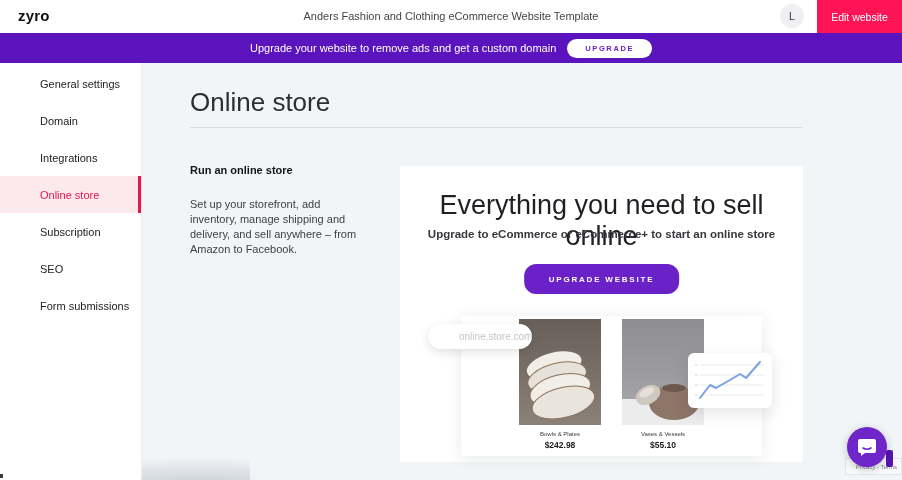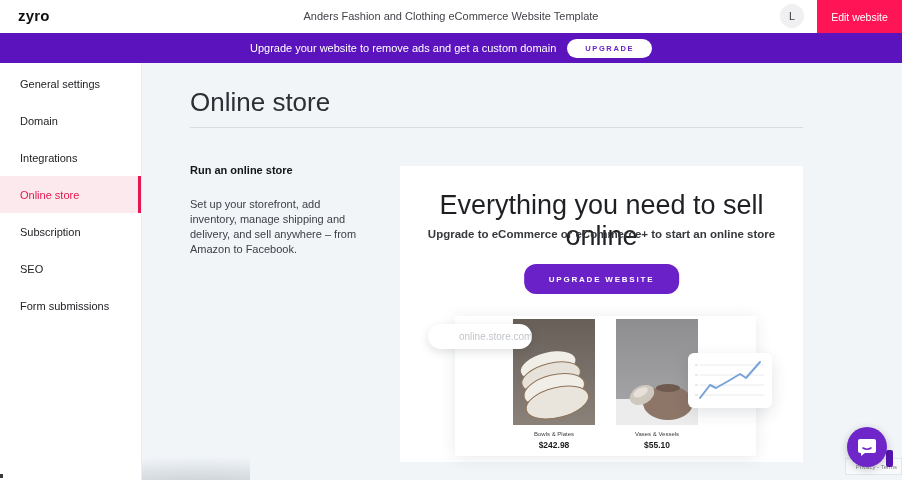--- a/index.html
+++ b/index.html
@@ -14,38 +14,38 @@
   .avatar { position:absolute; right:98px; top:4px; width:24px; height:24px; border-radius:50%; background:#f0f0f2; display:flex; align-items:center; justify-content:center; font-size:10.5px; color:#3a3a3e; cursor:pointer; }
   .edit-btn { position:absolute; right:0; top:0; width:85px; height:33px; background:#FF1456; color:#fff; border:none; font-size:10.5px; font-family:inherit; cursor:pointer; }
 
   
   .banner { position:absolute; top:33px; left:0; right:0; height:30px; background:#5B13BE; display:flex; align-items:center; justify-content:center; gap:11px; z-index:10; }
   .banner-text { color:#fff; font-size:11px; }
   .banner-btn { background:#fff; color:#6B21C8; border:none; border-radius:13px; height:19px; padding:0 18px; font-size:7.5px; font-weight:bold; letter-spacing:1.6px; font-family:inherit; cursor:pointer; }
 
   
   .sidebar { position:absolute; top:63px; left:0; bottom:0; width:142px; background:#fff; border-right:1px solid #ededee; padding-top:2px; z-index:5; }
-  .side-item { height:37px; display:flex; align-items:center; padding-left:20px; font-size:11px; color:#232327; cursor:pointer; }
+  .side-item { height:37px; display:flex; align-items:center; padding-left:40px; font-size:11px; color:#232327; cursor:pointer; }
   .side-item.active { background:#FCE9EE; color:#E4174E; box-shadow:inset -3px 0 0 #E4174E; }
 
   
   .content { position:absolute; top:63px; left:142px; right:0; bottom:0; background:#F1F5F8; }
   .page-title { position:absolute; left:48px; top:24px; font-size:26px; font-weight:400; color:#2d2f33; }
   .title-rule { position:absolute; left:48px; top:64px; width:613px; border:none; border-top:1px solid #d8dcdf; }
   .intro { position:absolute; left:48px; top:101px; width:168px; }
   .intro h3 { font-size:11px; font-weight:bold; color:#141518; margin-bottom:21px; }
   .intro p { font-size:11px; color:#3e4045; line-height:15px;margin-top:15px; }
 
   
   .panel { position:absolute; left:258px; top:103px; width:403px; height:296px; background:#fff; }
   .panel-heading { position:absolute; top:24px; left:0; right:0; text-align:center; font-size:27px; font-weight:400; color:#1e2024; }
   .panel-sub { position:absolute; top:62px; left:0; right:0; text-align:center; font-size:11.5px; font-weight:600; color:#36383c; }
   .upgrade-btn { position:absolute; top:98px; left:50%; transform:translateX(-50%); height:30px; padding:0 25px; background:#6B21C8; color:#fff; border:none; border-radius:12px; font-size:8px; font-weight:bold; letter-spacing:1.8px; font-family:inherit; cursor:pointer; }
 
-  .products-card { position:absolute; left:55px; top:150px; width:301px; height:140px; background:#fff; border-radius:2px; box-shadow:0 2px 16px rgba(40,50,60,0.10); display:flex; justify-content:center; gap:21px; padding-top:3px; }
+  .products-card { position:absolute; left:61px; top:150px; width:301px; height:140px; background:#fff; border-radius:2px; box-shadow:0 2px 16px rgba(40,50,60,0.10); display:flex; justify-content:center; gap:21px; padding-top:3px; }
   .product { width:82px; }
   .product svg { display:block; width:82px; height:106px; }
   .pname { display:block; text-align:center; font-size:6px; color:#3c3d40; margin-top:6px; }
   .pprice { display:block; text-align:center; font-size:8.5px; font-weight:bold; color:#1b1c1e; margin-top:3px; }
 
   .domain-pill { position:absolute; left:28px; top:158px; width:104px; height:25px; background:#fff; border-radius:13px; box-shadow:0 3px 10px rgba(40,50,60,0.14); display:flex; align-items:center; gap:21px; padding-left:10px; z-index:3; }
   .domain-pill span { font-size:10px; color:#c1c5ca; }
 
   .chart-card { position:absolute; left:288px; top:187px; width:84px; height:55px; background:#fff; border-radius:6px; box-shadow:0 5px 16px rgba(40,50,60,0.13); z-index:3; }
   .chart-card svg { display:block; width:84px; height:55px; }

